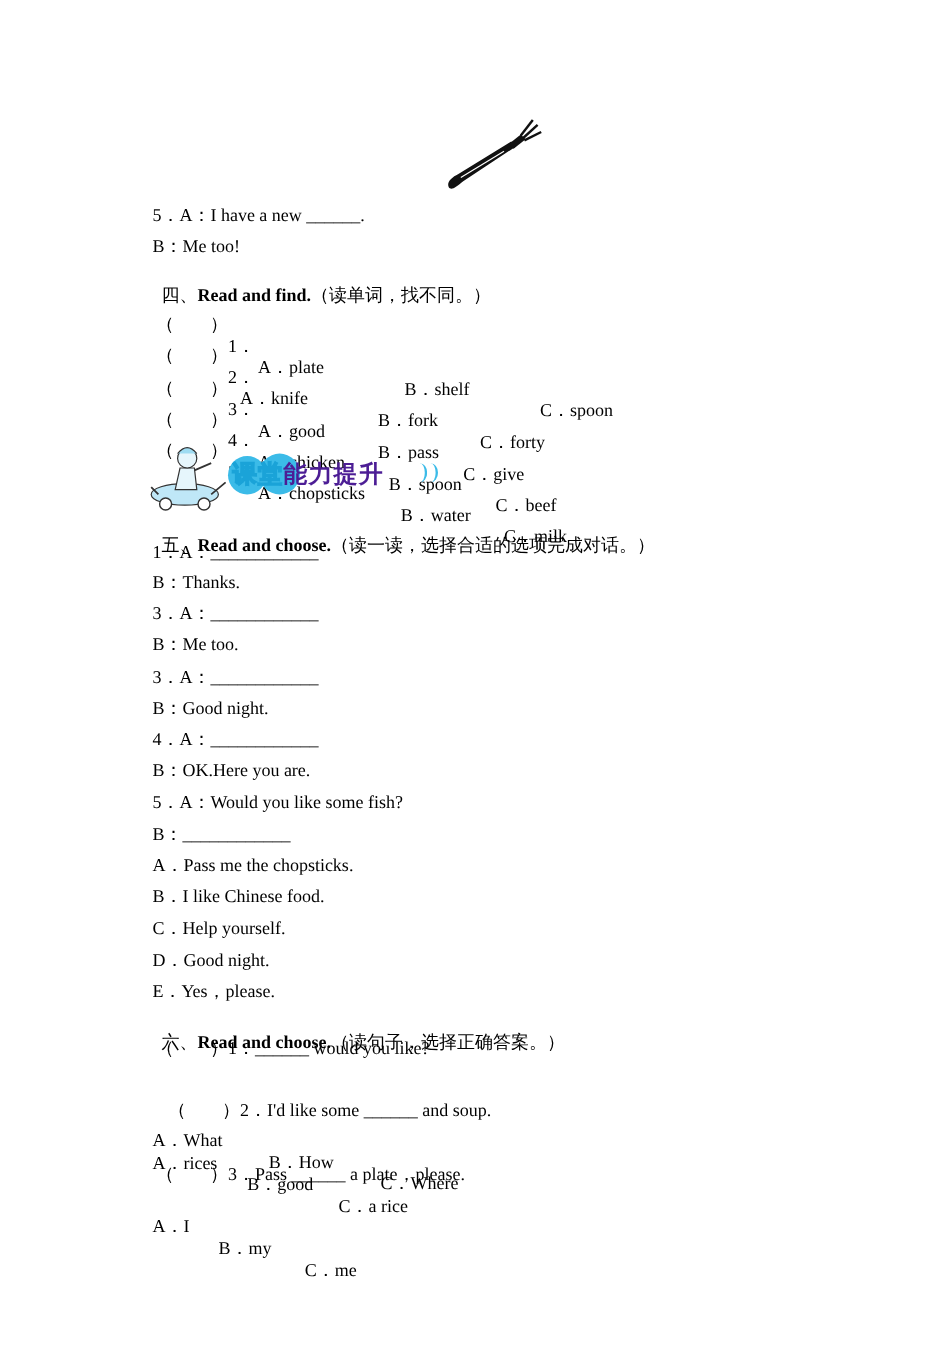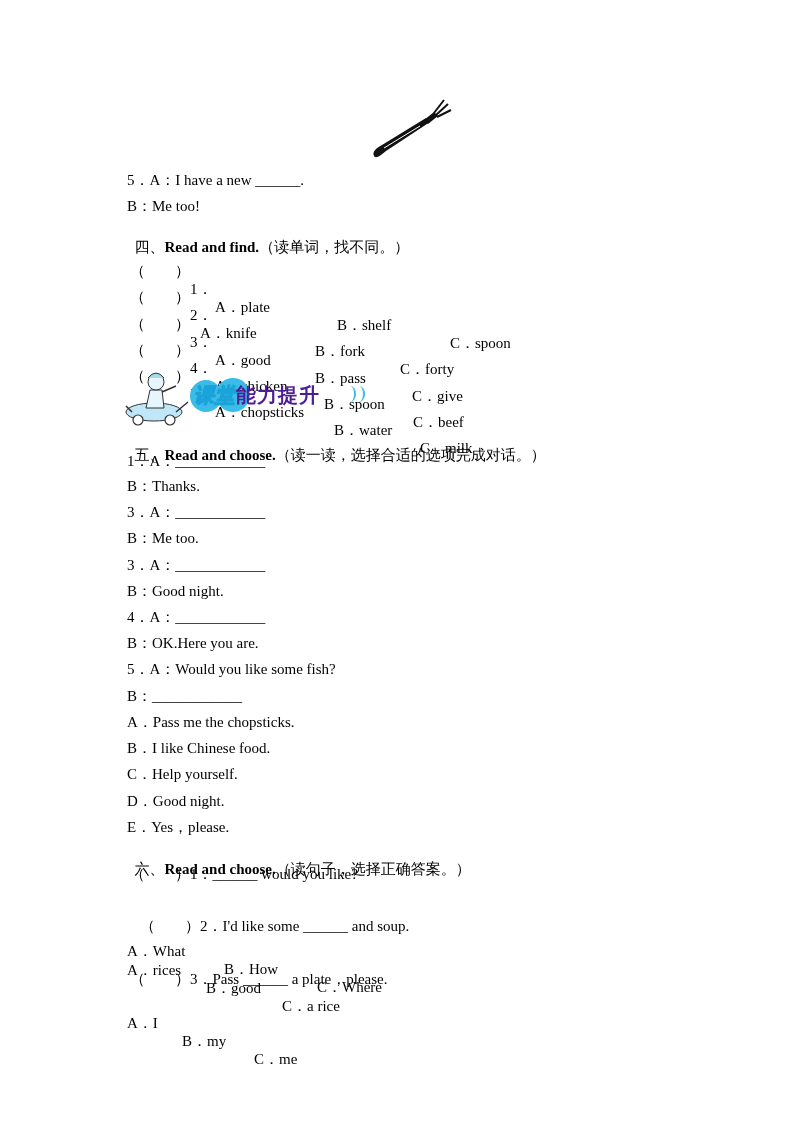--- a/index.html
+++ b/index.html
@@ -4,21 +4,21 @@
   <style>
     html, body { margin: 0; padding: 0; background: #ffffff; }
     body { width: 793px; height: 1122px; position: relative; overflow: hidden;
            font-family: "Liberation Serif", serif; color: #000; font-size: 15px; }
     .line { position: absolute; left: 127px; white-space: pre; line-height: 18px; }
     .bold { font-weight: bold; }
     .fork { position: absolute; left: 368px; top: 98px; width: 86px; height: 66px; }
     .banner { position: absolute; left: 124px; top: 368px; width: 250px; height: 58px; }
     .banner-text { position: absolute; left: 70px; top: 14px; font-family: "DejaVu Sans", sans-serif;
                    font-weight: bold; font-size: 20px; letter-spacing: 1px; }
-    .b1 { color: #0369a1; font-style: italic; -webkit-text-stroke: 1.2px #1aa3d8; }
+    .b1 { color: #0369a1; -webkit-text-stroke: 1.2px #1aa3d8; }
     .b2 { color: #4c1d95; }
     .bubble { position: absolute; border-radius: 50%; background: #3bbbe8; }
     .arc { position: absolute; top: 18px; width: 10px; height: 16px; border-right: 2.5px solid #3bbbe8; border-radius: 50%; }
     .col { position: absolute; }
   </style>
 </head>
 <body>
 
 <svg class="fork" viewBox="0 0 86 66">
   <path d="M6 58 C 4 54, 8 50, 14 47 L 58 20 L 62 24 L 18 53 C 12 58, 8 61, 6 58 Z" fill="#111"></path>
@@ -49,21 +49,21 @@
     <span class="col" style="left:60px">2．</span>
     <span class="col" style="left:70px">A．knife</span>
     <span class="col" style="left:185px">B．fork</span>
     <span class="col" style="left:270px">C．forty</span>
   </div>
   <div class="line" style="top:297px;left:130px">
     <span class="col" style="left:0">（　　）</span>
     <span class="col" style="left:60px">3．</span>
     <span class="col" style="left:85px">A．good</span>
     <span class="col" style="left:185px">B．pass</span>
-    <span class="col" style="left:282px">C．give</span>
+    <span class="col" style="left:256px">C．give</span>
   </div>
   <div class="line" style="top:323px;left:130px">
     <span class="col" style="left:0">（　　）</span>
     <span class="col" style="left:60px">4．</span>
     <span class="col" style="left:85px">A．chicken</span>
     <span class="col" style="left:194px">B．spoon</span>
     <span class="col" style="left:283px">C．beef</span>
   </div>
   <div class="line" style="top:349px;left:130px">
     <span class="col" style="left:0">（　　）</span>

